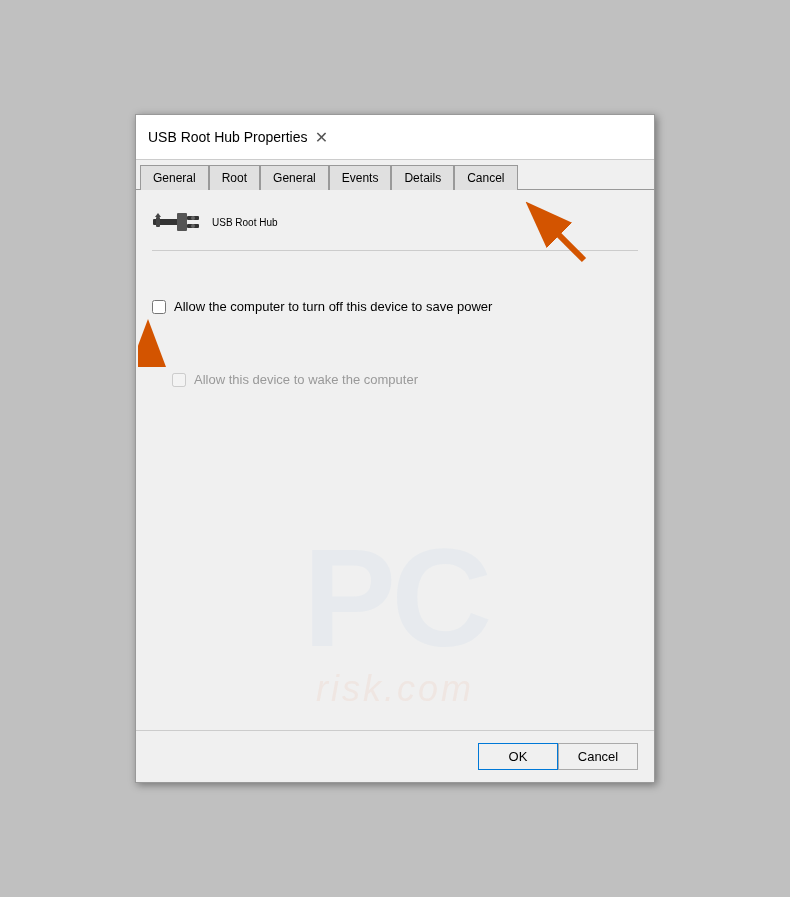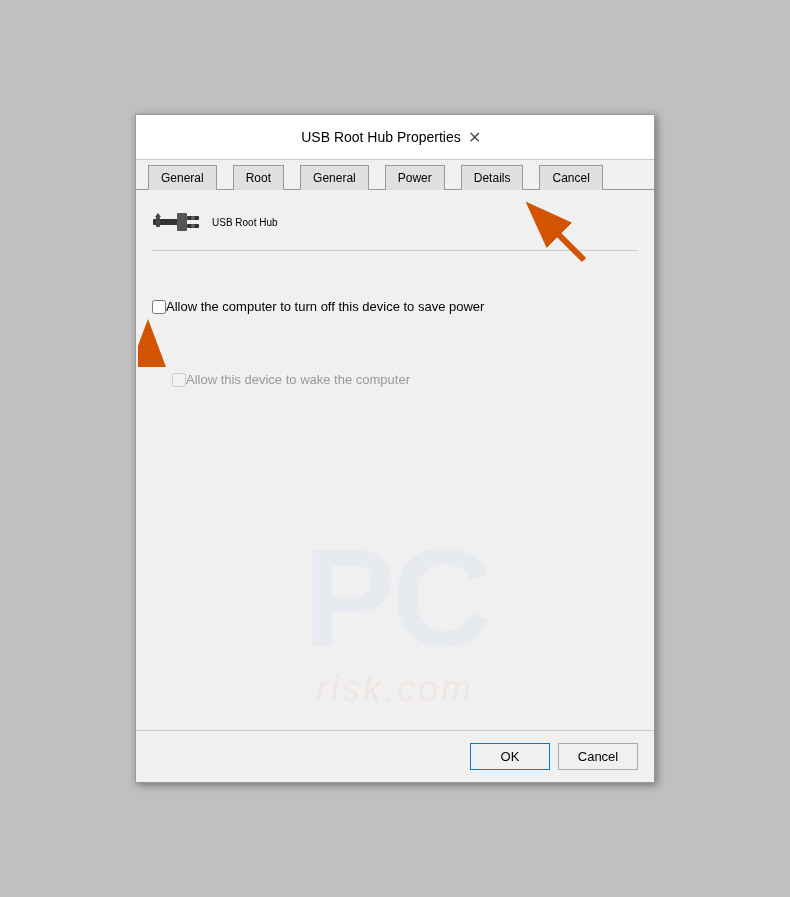--- a/index.html
+++ b/index.html
@@ -17,21 +17,21 @@
       background: #f0f0f0;
       border: 1px solid #999;
       box-shadow: 2px 2px 8px rgba(0,0,0,0.4);
       display: flex;
       flex-direction: column;
     }
     .title-bar {
       background: #fff;
       display: flex;
       align-items: center;
-      justify-content: center;
+      justify-content: flex-start;
       padding: 8px 12px;
       border-bottom: 1px solid #ccc;
     }
     .title-bar-text {
       font-size: 14px;
       font-weight: 400;
       color: #000;
     }
     .close-button {
       width: 28px;
@@ -42,23 +42,23 @@
       font-size: 16px;
       display: flex;
       align-items: center;
       justify-content: center;
       color: #555;
     }
     .tabs {
       display: flex;
       background: #f0f0f0;
       border-bottom: 1px solid #999;
-      padding: 0 12px;
+      padding: 0 4px;
       padding-top: 4px;
-      gap: 16px;
+      gap: 0;
     }
     .tab {
       padding: 5px 12px;
       cursor: pointer;
       border: 1px solid #999;
       border-bottom: none;
       background: #e0e0e0;
       color: #000;
       font-size: 12px;
       position: relative;
@@ -97,20 +97,21 @@
     .device-name {
       font-size: 10px;
       font-weight: 500;
     }
     .options-section {
       margin-top: 16px;
     }
     .option-row {
       display: flex;
       align-items: center;
+      gap: 8px;
       margin-bottom: 10px;
       margin-top: 48px;
     }
     .option-row input[type="checkbox"] {
       width: 14px;
       height: 14px;
       cursor: pointer;
       accent-color: #0078d7;
     }
     .option-label {
@@ -139,21 +140,21 @@
     }
     .watermark-risk {
       font-size: 36px;
       color: #e8a080;
       font-style: italic;
       letter-spacing: 3px;
     }
     .footer {
       display: flex;
       justify-content: flex-end;
-      gap: 8px;
+      gap: 0;
       padding: 12px 16px;
       background: #f0f0f0;
       border-top: 1px solid #ccc;
     }
     .footer-btn {
       min-width: 80px;
       padding: 5px 16px;
       border: 1px solid #aaa;
       background: #f0f0f0;
       cursor: pointer;
@@ -178,21 +179,21 @@
 
   <div class="title-bar">
     <span class="title-bar-text">USB Root Hub Properties</span>
     <button class="close-button">✕</button>
   </div>
 
   <div class="tabs">
     <div class="tab">General</div>
     <div class="tab">Root</div>
     <div class="tab">General</div>
-    <div class="tab">Power</div>
+    <div class="tab">Events</div>
     <div class="tab">Details</div>
     <div class="tab">Cancel</div>
   </div>
 
   <div class="content">
 
     <div class="arrow-top-right">
       <svg width="80" height="70">
         <defs>
           <marker id="ah1" markerWidth="8" markerHeight="8" refX="6" refY="3" orient="auto">

